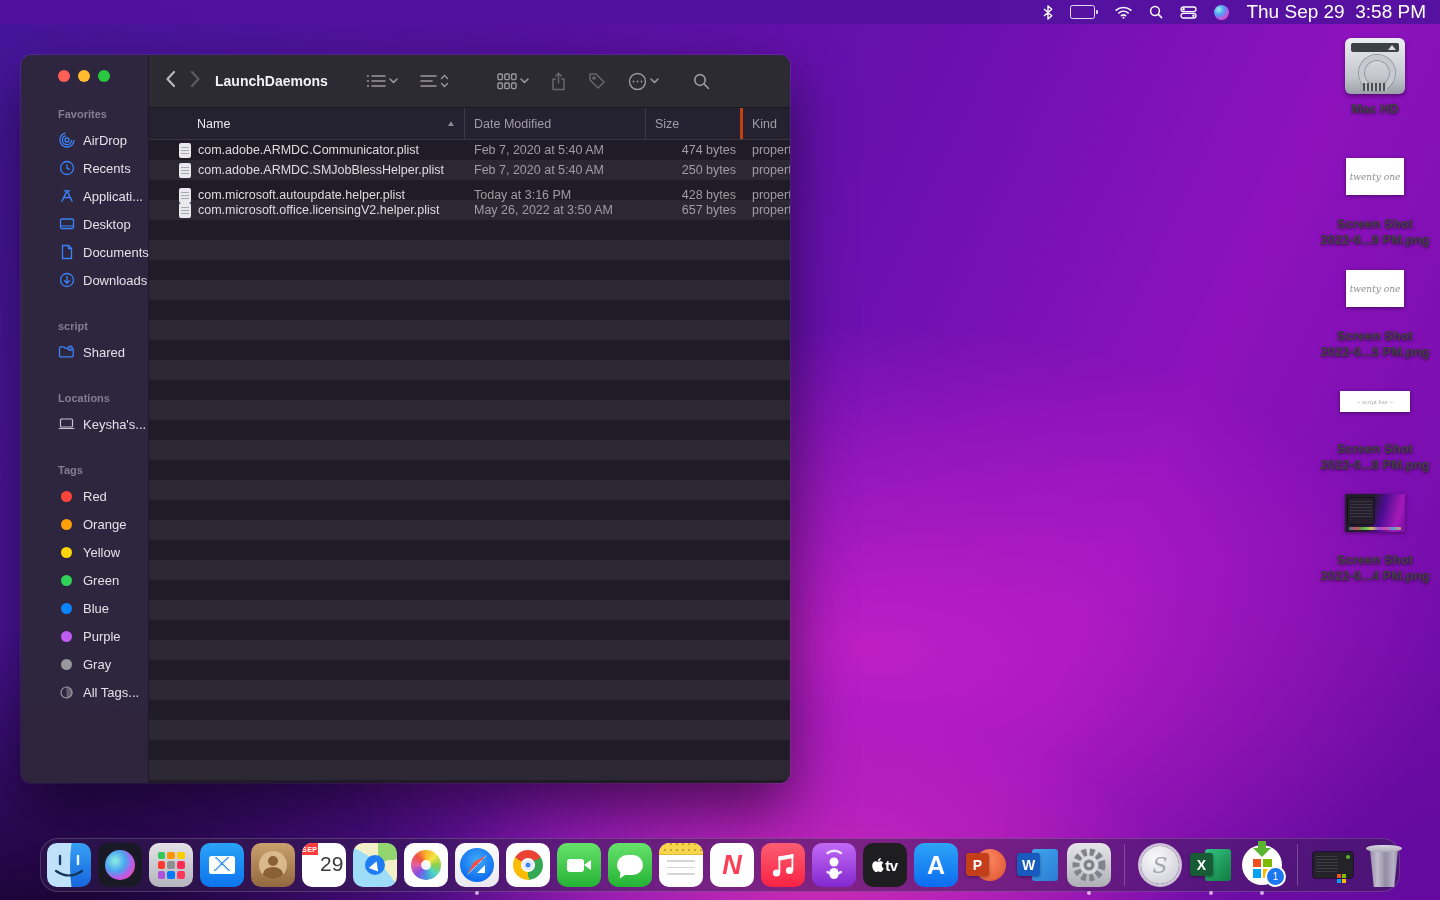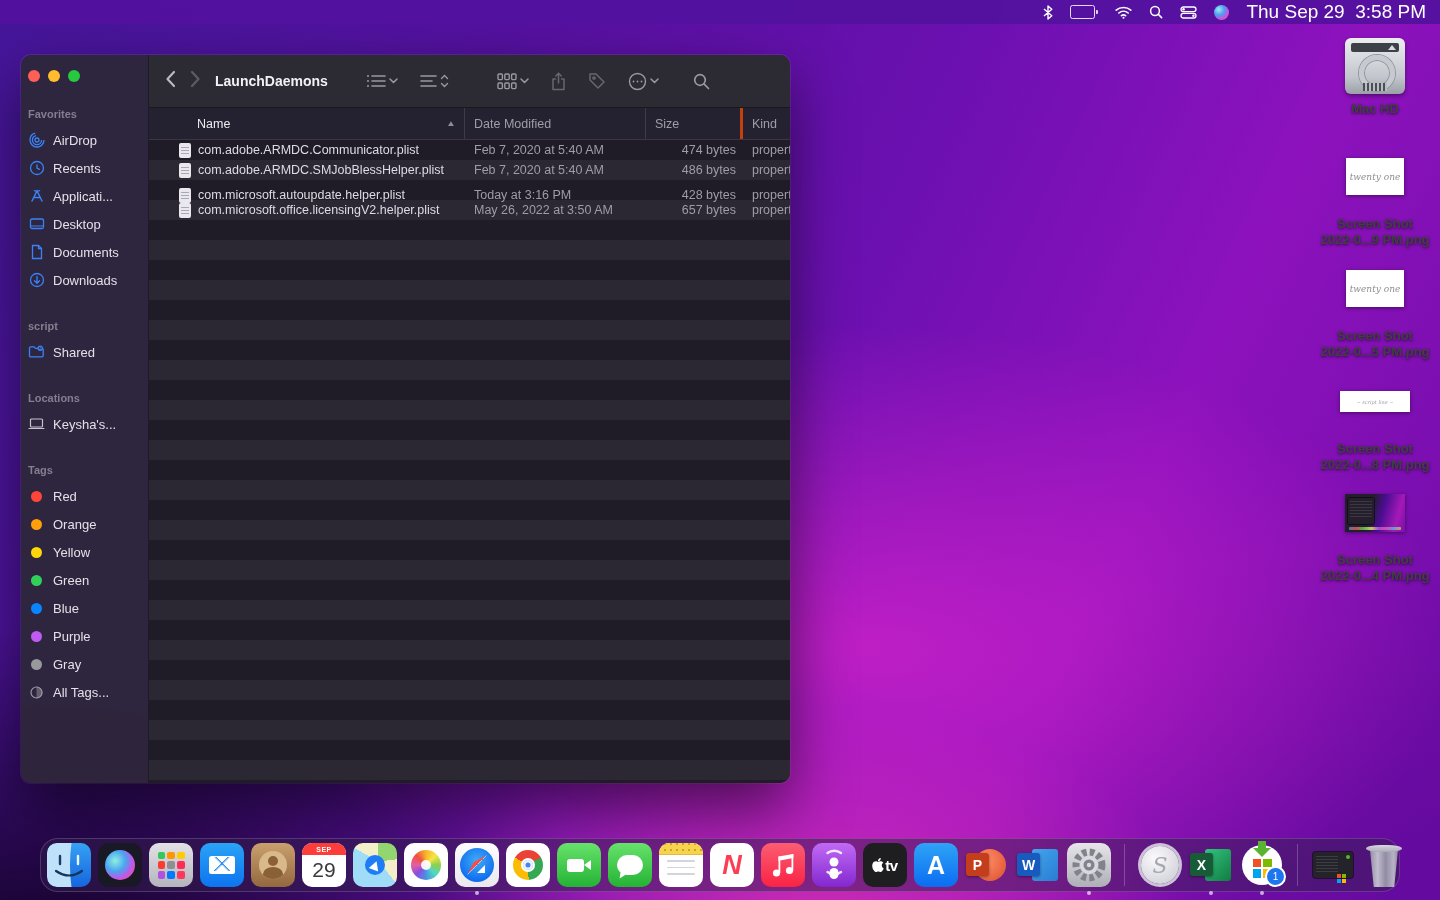--- a/index.html
+++ b/index.html
@@ -23,21 +23,21 @@
   .batt-body{width:21px;height:10px;border:1px solid rgba(255,255,255,.85);border-radius:2.5px;padding:1px;}
   .batt-fill{width:70%;height:100%;background:#fff;border-radius:1px;}
   .batt-cap{width:2px;height:4px;background:rgba(255,255,255,.8);border-radius:0 1px 1px 0;}
   .siri-orb{width:15px;height:15px;border-radius:50%;
     background:radial-gradient(circle at 32% 30%,#9af0ea,#4f9df2 38%,#b95ae8 62%,#ef4f9c 82%,#5c1030);}
   .clock{font-size:19px;font-weight:500;white-space:pre;}
   
   .fwindow{position:absolute;left:21px;top:55px;width:769px;height:728px;border-radius:10px;
     overflow:hidden;display:flex;box-shadow:0 25px 60px rgba(0,0,0,.55),0 0 0 1px rgba(255,255,255,.09);z-index:10;}
   .sidebar{width:128px;flex:0 0 auto;background:rgba(46,38,60,.98);color:#e3e1e8;font-size:13px;
-    padding:15px 0 0 7px;box-sizing:border-box;border-right:1px solid rgba(0,0,0,.35);}
+    padding:15px 0 0 37px;box-sizing:border-box;border-right:1px solid rgba(0,0,0,.35);}
   .lights{display:flex;gap:8px;}
   .light{width:12px;height:12px;border-radius:50%;}
   .l-red{background:#ff5f57}.l-yel{background:#febc2e}.l-grn{background:#28c840}
   .sec-label{font-size:11px;font-weight:700;color:#847f90;margin:26px 0 6px 0;}
   .sb-item{display:flex;align-items:center;gap:8px;height:28px;white-space:nowrap;}
   .sb-ico{width:17px;height:17px;flex:0 0 auto;display:flex;align-items:center;justify-content:center;}
   .tagdot{width:11px;height:11px;border-radius:50%;margin:0 3px;}
   .t-red{background:#ff453a}.t-org{background:#ff9f0a}.t-yel{background:#ffd60a}.t-grn{background:#30d158}
   .t-blu{background:#0a84ff}.t-pur{background:#bf5af2}.t-gry{background:#98989d}
   .main{flex:1;display:flex;flex-direction:column;background:#28242e;min-width:0;}
@@ -120,21 +120,21 @@
   .envelope::before{content:"";position:absolute;left:-3px;top:-10px;width:32px;height:18px;
     transform:rotate(0deg);background:transparent;border-bottom:1.6px solid #1c86f2;
     clip-path:polygon(0 0,50% 100%,100% 0);background:#fff;box-shadow:0 1px 0 #1c86f2;}
   .envelope::after{content:"";position:absolute;left:2px;top:1px;width:22px;height:14px;
     background:linear-gradient(135deg,transparent 46%,rgba(28,134,242,.9) 47%,transparent 55%),
                linear-gradient(225deg,transparent 46%,rgba(28,134,242,.9) 47%,transparent 55%);}
   .a-contacts{background:linear-gradient(180deg,#c9a06d,#93683f);display:flex;align-items:center;justify-content:center;}
   .ct-circle{width:28px;height:28px;border-radius:50%;background:#d9b98c;position:relative;overflow:hidden;}
   .ct-circle::before{content:"";position:absolute;left:9px;top:5px;width:10px;height:10px;border-radius:50%;background:#8a6136;}
   .ct-circle::after{content:"";position:absolute;left:4px;top:16px;width:20px;height:14px;border-radius:50% 50% 0 0;background:#8a6136;}
-  .a-cal{background:#fff;overflow:hidden;display:flex;flex-direction:column;}
+  .a-cal{background:#fff;overflow:hidden;display:flex;flex-direction:row;}
   .cal-top{height:12px;background:#fc3d39;color:#fff;font-size:7px;font-weight:700;
     display:flex;align-items:center;justify-content:center;letter-spacing:.5px;}
   .cal-day{flex:1;display:flex;align-items:center;justify-content:center;color:#3a3a3c;
     font-size:21px;font-weight:400;margin-top:-2px;}
   .a-maps{background:conic-gradient(from 220deg at 58% 42%,#9fdcf8 0 22%,#f3efc9 22% 38%,#93d56e 38% 62%,#f3efc9 62% 78%,#9fdcf8 78%);
     display:flex;align-items:center;justify-content:center;overflow:hidden;}
   .maps-pin{width:20px;height:20px;border-radius:50%;background:#1f7cf5;display:flex;align-items:center;justify-content:center;}
   .maps-pin::after{content:"";width:0;height:0;border-left:5px solid transparent;border-right:5px solid transparent;
     border-bottom:9px solid #fff;transform:rotate(20deg);}
   .a-photos{background:#fff;display:flex;align-items:center;justify-content:center;}
@@ -488,21 +488,21 @@
         <div class="fc fc-date">Feb 7, 2020 at 5:40 AM</div>
         <div class="fc fc-size">474 bytes</div>
         <div class="fc fc-kind">propert</div>
       </div>
       <div class="frow" style="top:20px">
         <div class="fc fc-name">
             <span class="ficon"></span>
             <span>com.adobe.ARMDC.SMJobBlessHelper.plist</span>
           </div>
         <div class="fc fc-date">Feb 7, 2020 at 5:40 AM</div>
-        <div class="fc fc-size">486 bytes</div>
+        <div class="fc fc-size">250 bytes</div>
         <div class="fc fc-kind">propert</div>
       </div>
       <div class="frow" style="top:45px">
         <div class="fc fc-name">
             <span class="ficon"></span>
             <span>com.microsoft.autoupdate.helper.plist</span>
           </div>
         <div class="fc fc-date">Today at 3:16 PM</div>
         <div class="fc fc-size">428 bytes</div>
         <div class="fc fc-kind">propert</div>

